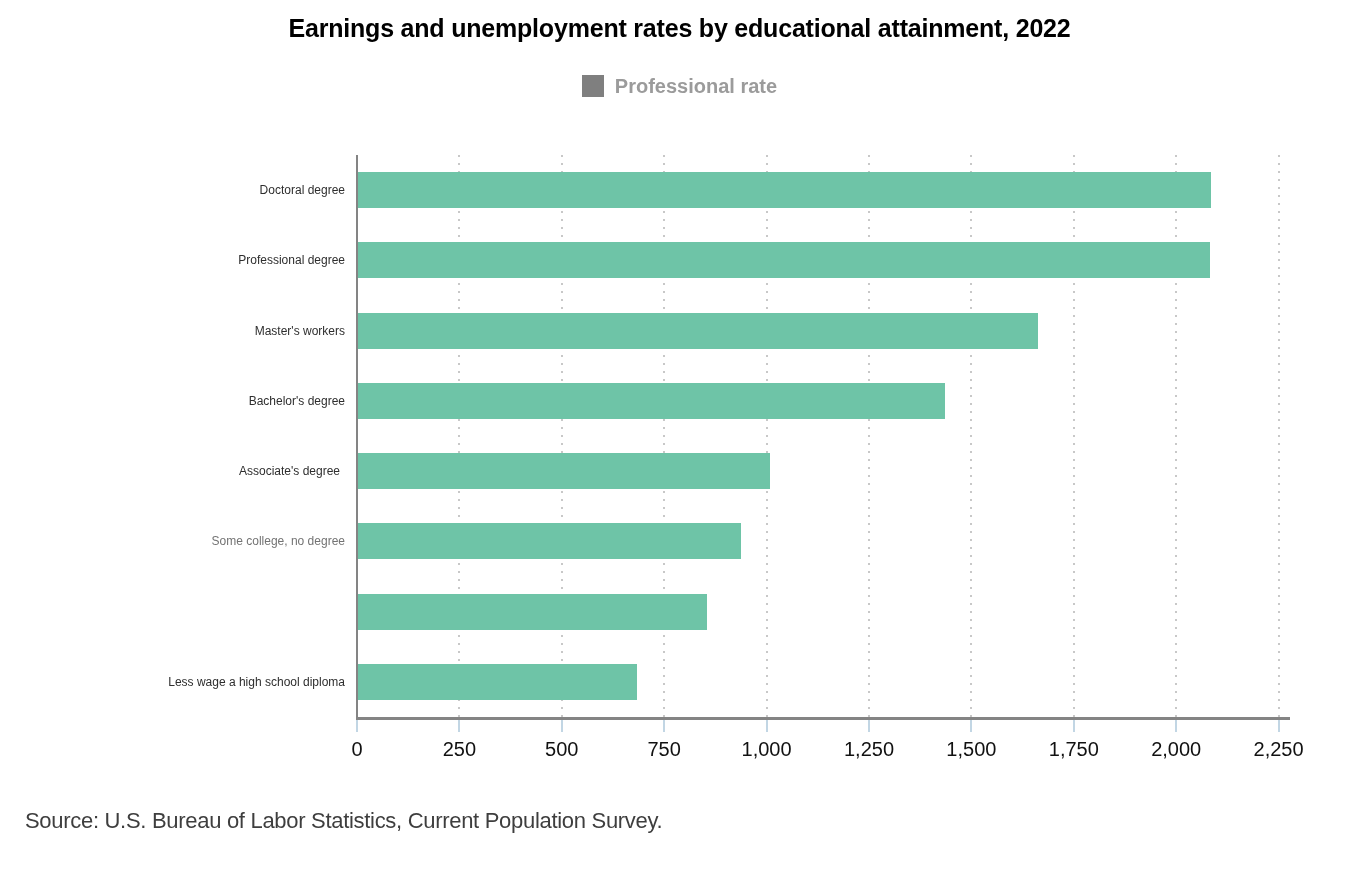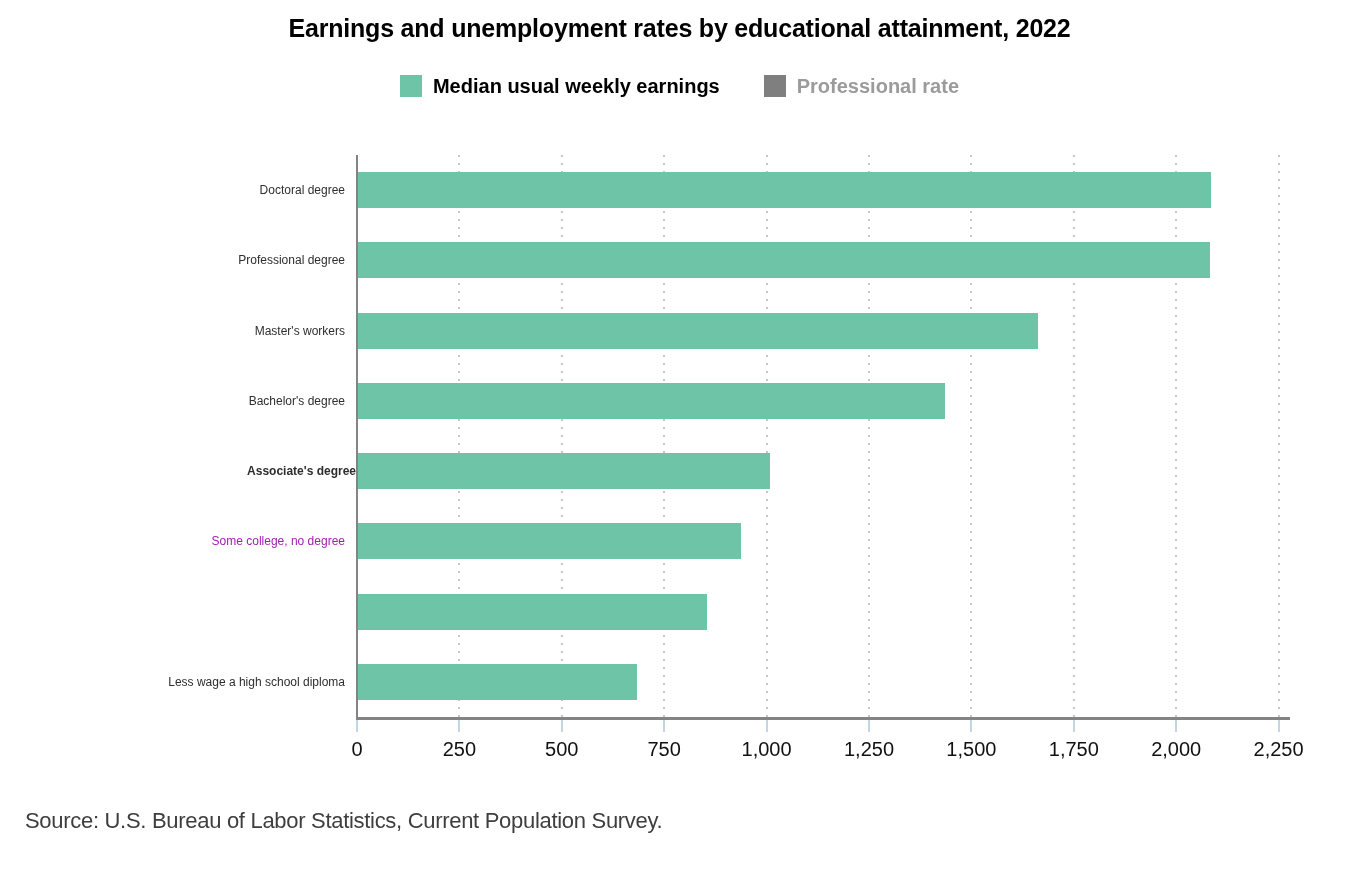--- a/index.html
+++ b/index.html
@@ -34,24 +34,20 @@
   .note-line{font-size:22px;color:#3e3e3e;line-height:29px;}
 </style>
 </head>
 <body>
 
 <div class="canvas">
 
   <div class="title">Earnings and unemployment rates by educational attainment, 2022</div>
 
   <div class="legend">
-    <div class="legend-item">
-      <span class="swatch" id="swatch-0" style="background: rgb(110, 196, 167);"></span>
-      <span class="legend-label">Median usual weekly earnings</span>
-    </div>
     <div class="legend-item legend-disabled">
       <span class="swatch" id="swatch-1" style="background: rgb(127, 127, 127);"></span>
       <span class="legend-label">Professional rate</span>
     </div>
   </div>
 
   <div class="plot" id="plot">
       <div class="gridline" style="left: 458.4px; top: 155px; height: 562px;"></div>
       <div class="gridline" style="left: 560.8px; top: 155px; height: 562px;"></div>
       <div class="gridline" style="left: 663.2px; top: 155px; height: 562px;"></div>
@@ -85,23 +81,23 @@
       <div class="tick-label" style="left: 1223.6px; top: 738px; color: rgb(17, 17, 17);">2,250</div>
       <div class="bar" style="left: 358px; top: 172.125px; width: 853px; height: 36px; background: rgb(110, 196, 167);"></div>
       <div class="cat-label" style="left: 95px; top: 155px; width: 250px; height: 70.25px; color: rgb(46, 46, 46);">Doctoral degree</div>
       <div class="bar" style="left: 358px; top: 242.375px; width: 852px; height: 36px; background: rgb(110, 196, 167);"></div>
       <div class="cat-label" style="left: 95px; top: 225.25px; width: 250px; height: 70.25px; color: rgb(46, 46, 46);">Professional degree</div>
       <div class="bar" style="left: 358px; top: 312.625px; width: 680px; height: 36px; background: rgb(110, 196, 167);"></div>
       <div class="cat-label" style="left: 95px; top: 295.5px; width: 250px; height: 70.25px; color: rgb(46, 46, 46);">Master's workers</div>
       <div class="bar" style="left: 358px; top: 382.875px; width: 587px; height: 36px; background: rgb(110, 196, 167);"></div>
       <div class="cat-label" style="left: 95px; top: 365.75px; width: 250px; height: 70.25px; color: rgb(46, 46, 46);">Bachelor's degree</div>
       <div class="bar" style="left: 358px; top: 453.125px; width: 412px; height: 36px; background: rgb(110, 196, 167);"></div>
-      <div class="cat-label" style="left: 106px; top: 436px; width: 250px; height: 70.25px; color: rgb(46, 46, 46); font-weight: bold;">Associate's degree</div>
+      <div class="cat-label" style="left: 90px; top: 436px; width: 250px; height: 70.25px; color: rgb(46, 46, 46);">Associate's degree</div>
       <div class="bar" style="left: 358px; top: 523.375px; width: 383px; height: 36px; background: rgb(110, 196, 167);"></div>
-      <div class="cat-label" style="left: 95px; top: 506.25px; width: 250px; height: 70.25px; color: #a21caf;">Some college, no degree</div>
+      <div class="cat-label" style="left: 95px; top: 506.25px; width: 250px; height: 70.25px; color: #737373;">Some college, no degree</div>
       <div class="bar" style="left: 358px; top: 593.625px; width: 349px; height: 36px; background: rgb(110, 196, 167);"></div>
       <div class="bar" style="left: 358px; top: 663.875px; width: 279px; height: 36px; background: rgb(110, 196, 167);"></div>
       <div class="cat-label" style="left: 95px; top: 646.75px; width: 250px; height: 70.25px; color: rgb(46, 46, 46);">Less wage a high school diploma</div>
     </div>
 
   <div class="notes">
     <div class="note-line">Source: U.S. Bureau of Labor Statistics, Current Population Survey.</div>
   </div>
 
 </div>

